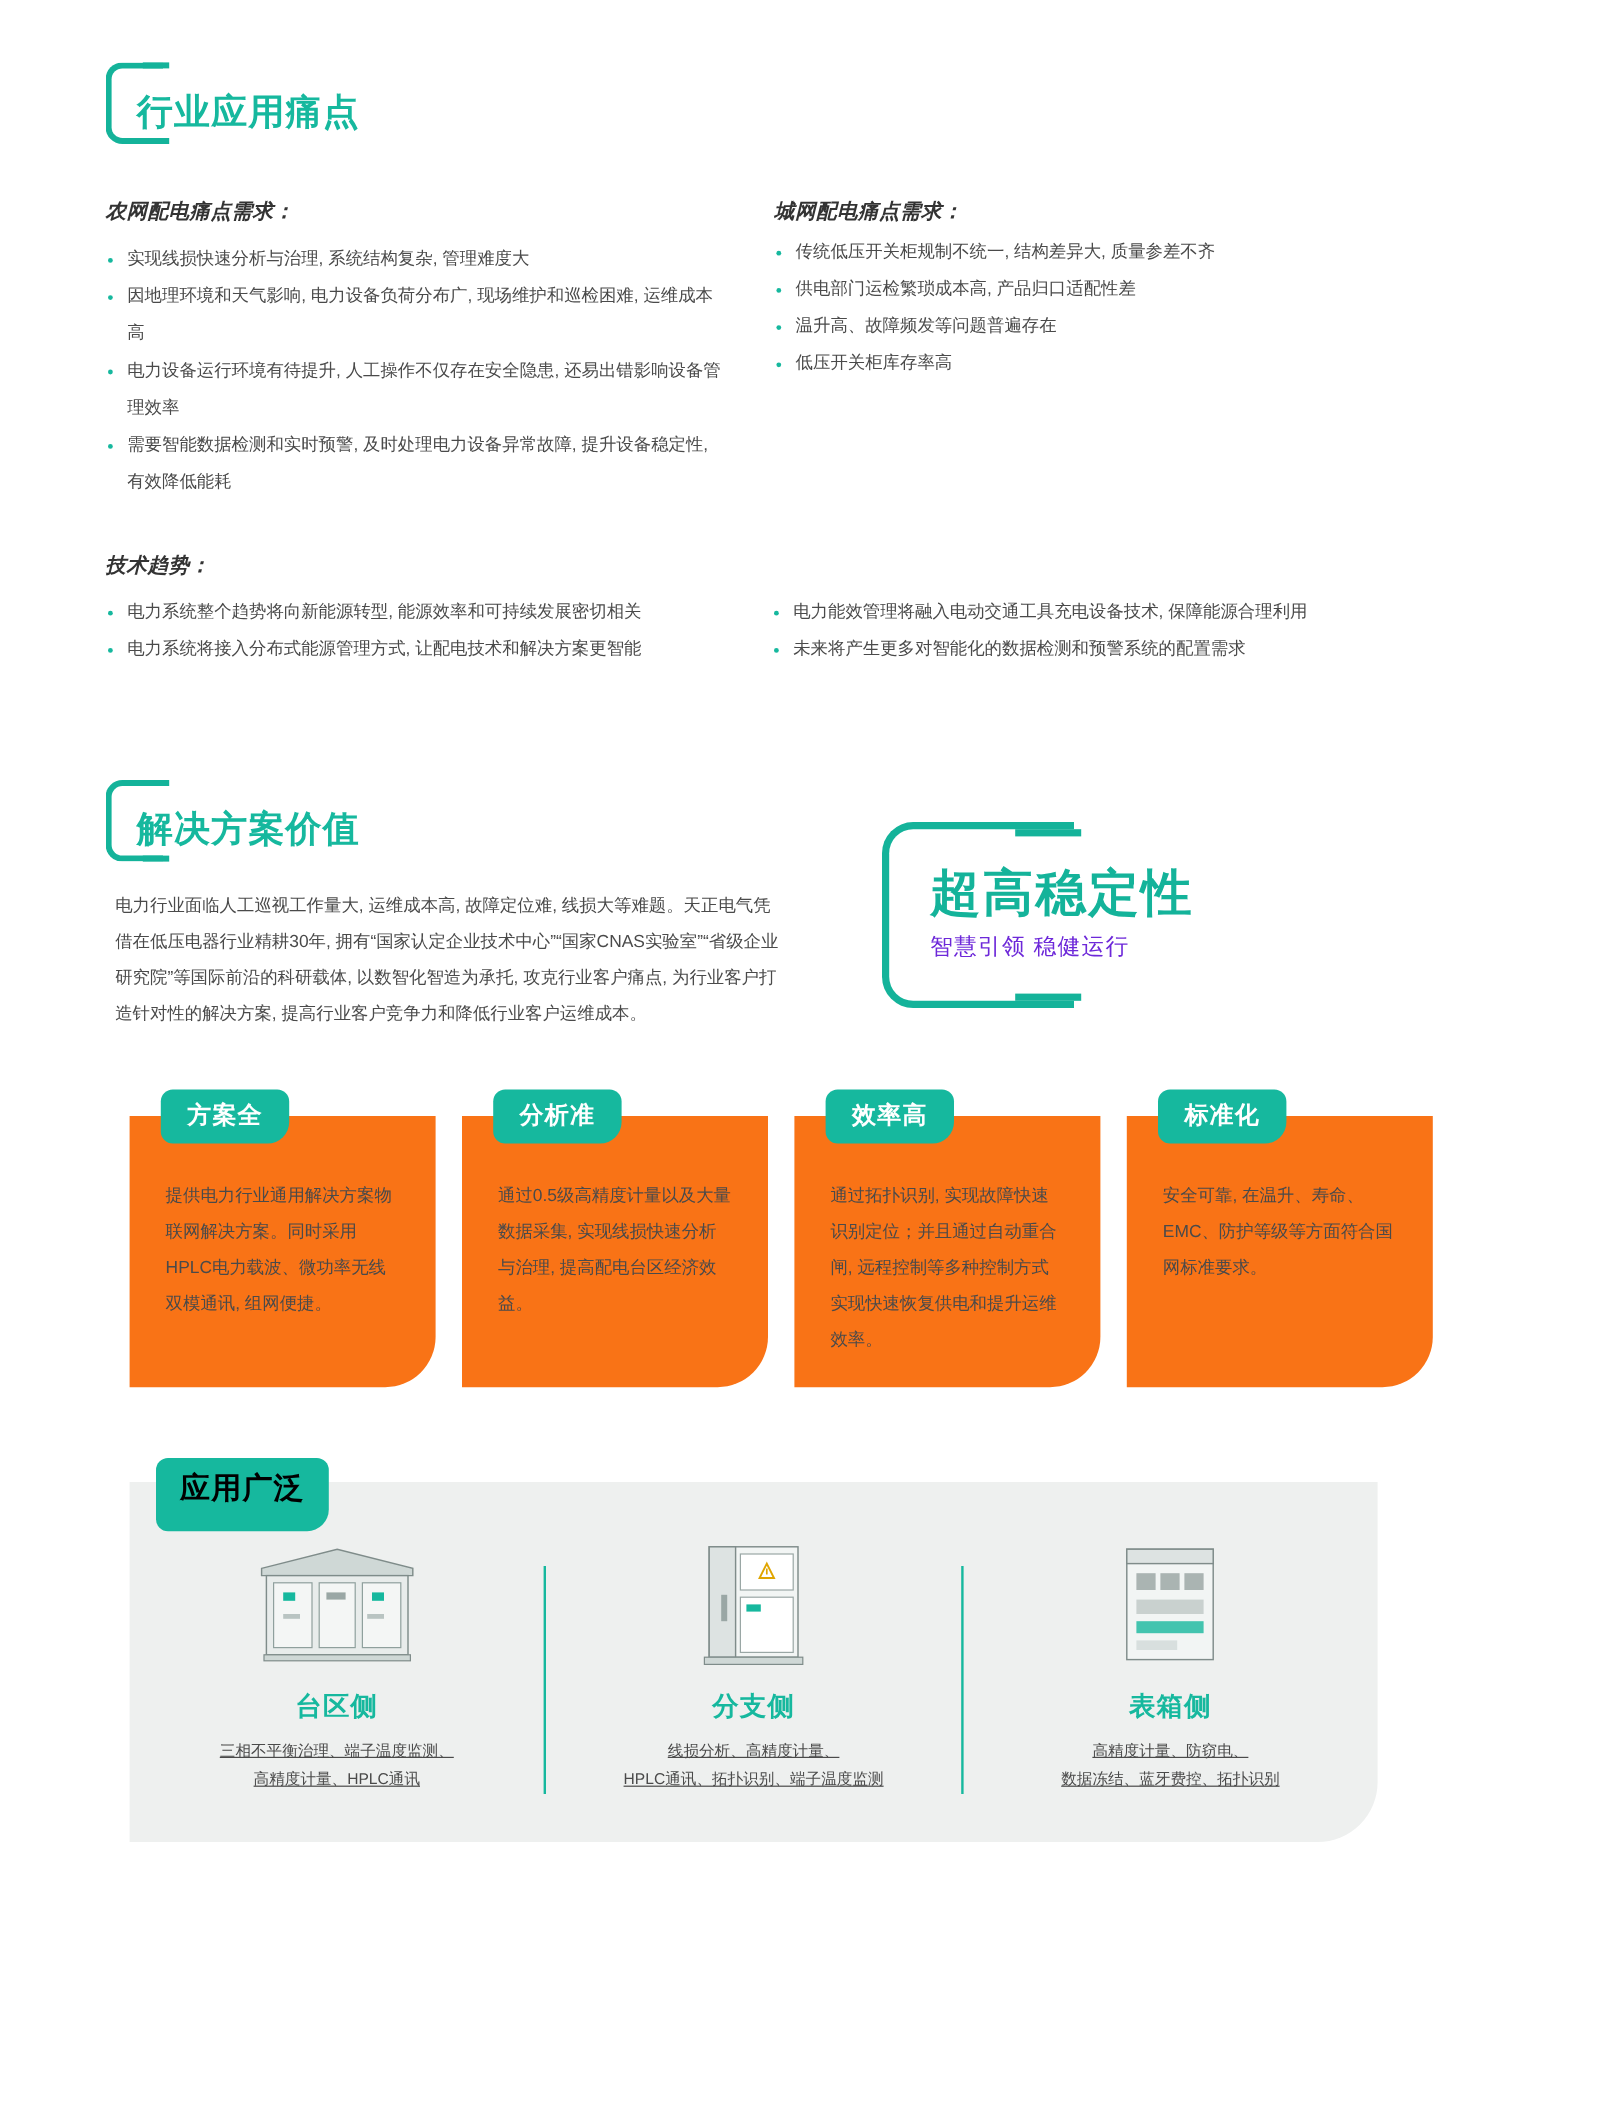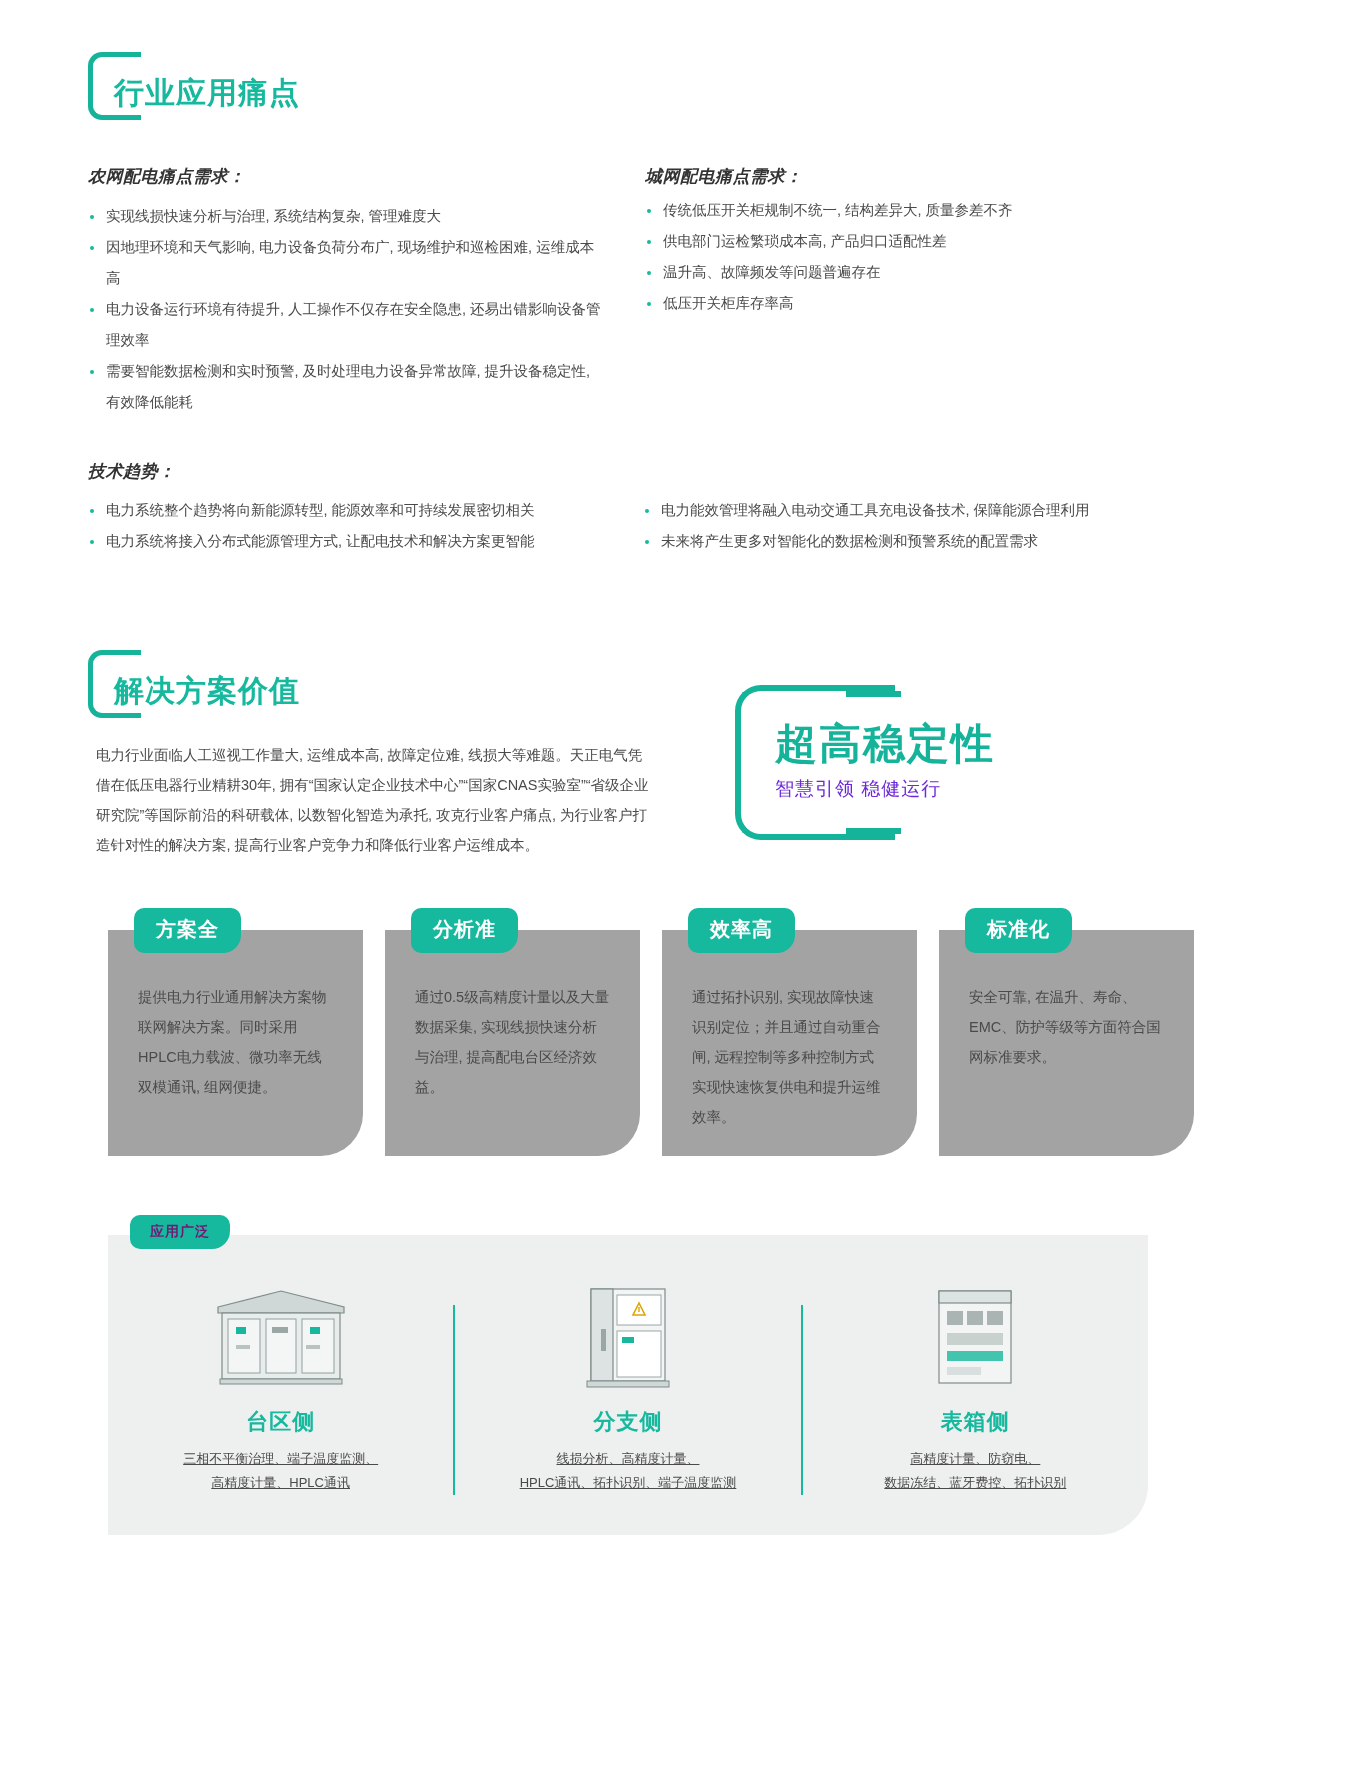--- a/index.html
+++ b/index.html
@@ -129,21 +129,21 @@
     letter-spacing: 1px;
     margin-top: 6px;
   }
 
   
   .cards { position: absolute; left: 108px; top: 930px; display: flex; gap: 22px; }
   .card {
     position: relative;
     width: 255px;
     min-height: 220px;
-    background: #a3a3a3;
+    background: #f97316;
     border-radius: 0 0 42px 0;
     padding: 52px 29px 24px 30px;
   }
   .card .tag {
     position: absolute;
     left: 26px; top: -22px;
     background: #16b89e;
     color: #fff;
     font-size: 20px;
     font-weight: bold;
@@ -162,25 +162,25 @@
     position: absolute;
     left: 108px; top: 1235px;
     width: 1040px; height: 300px;
     background: #eef0ef;
     border-radius: 0 0 50px 0;
   }
   .appwide .tag {
     position: absolute;
     left: 22px; top: -20px;
     background: #16b89e;
-    color: #701a75;
-    font-size: 14px;
-    font-weight: bold;
-    letter-spacing: 1px;
-    padding: 8px 20px 8px;
+    color: #000000;
+    font-size: 25px;
+    font-weight: bold;
+    letter-spacing: 1px;
+    padding: 8px 20px 20px;
     border-radius: 10px 10px 18px 10px;
   }
   .app-cols {
     position: absolute;
     left: 0; top: 48px;
     width: 1040px;
     display: flex;
     align-items: flex-end;
   }
   .app-col {

